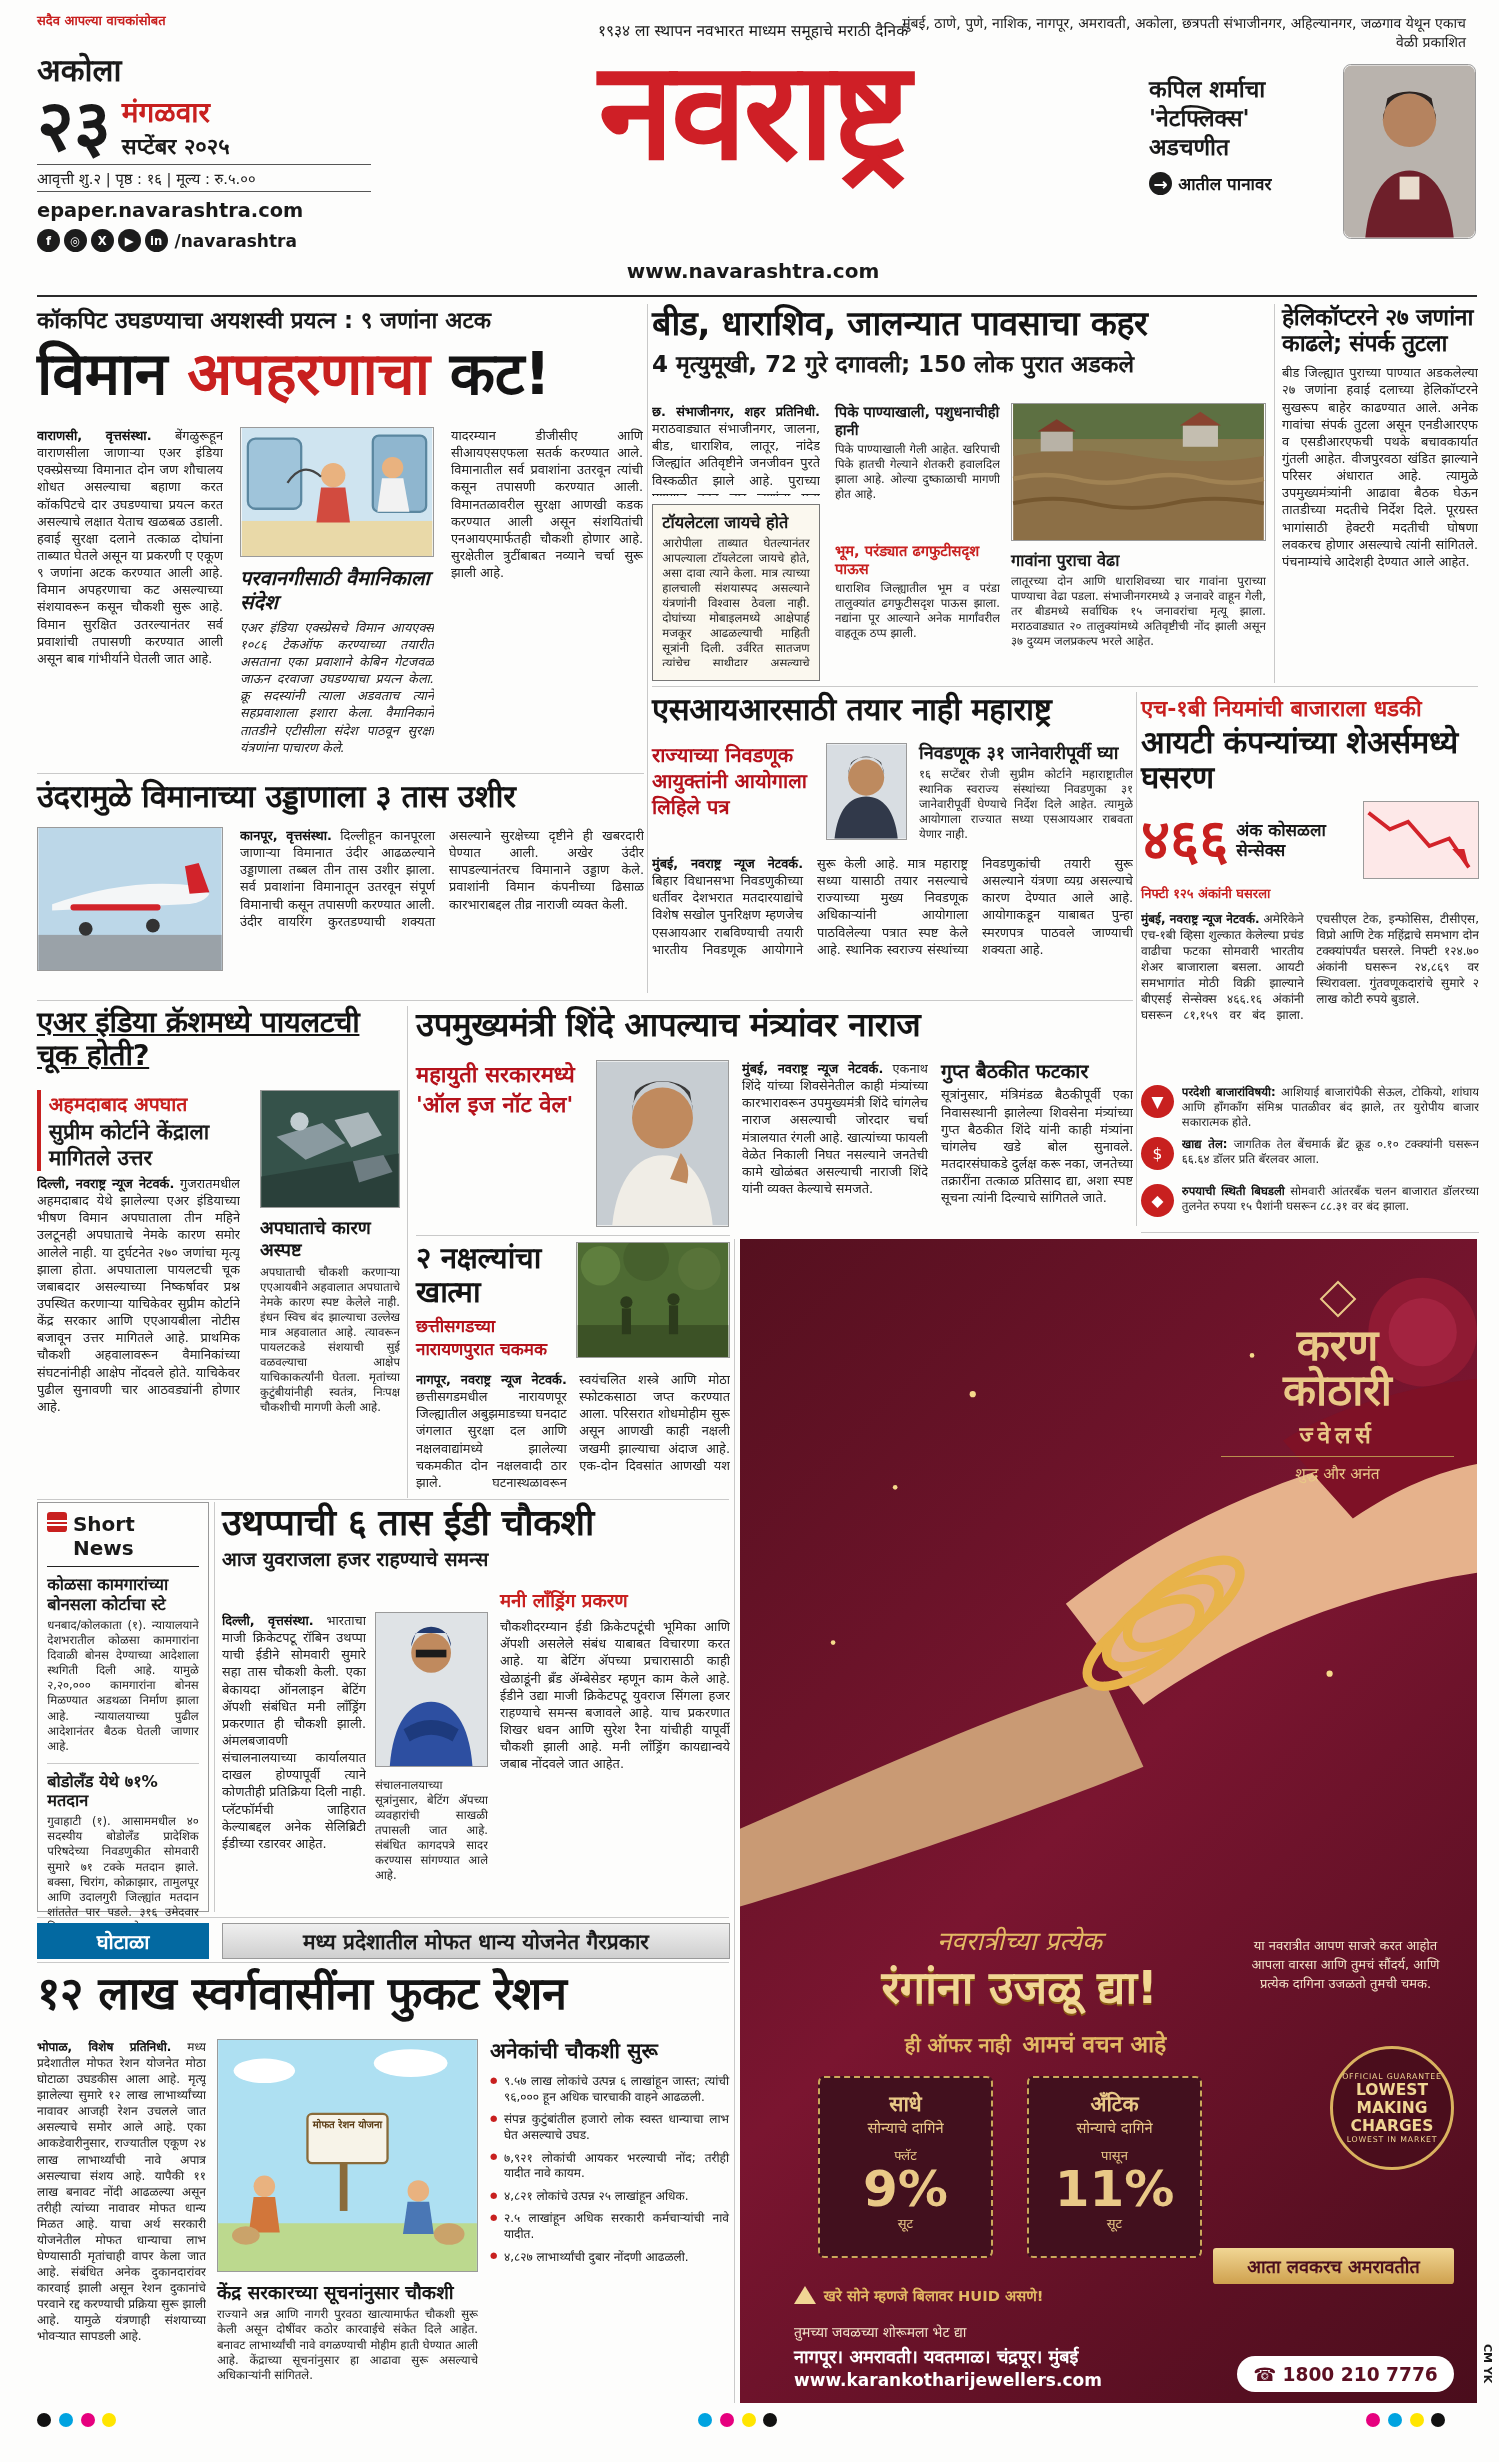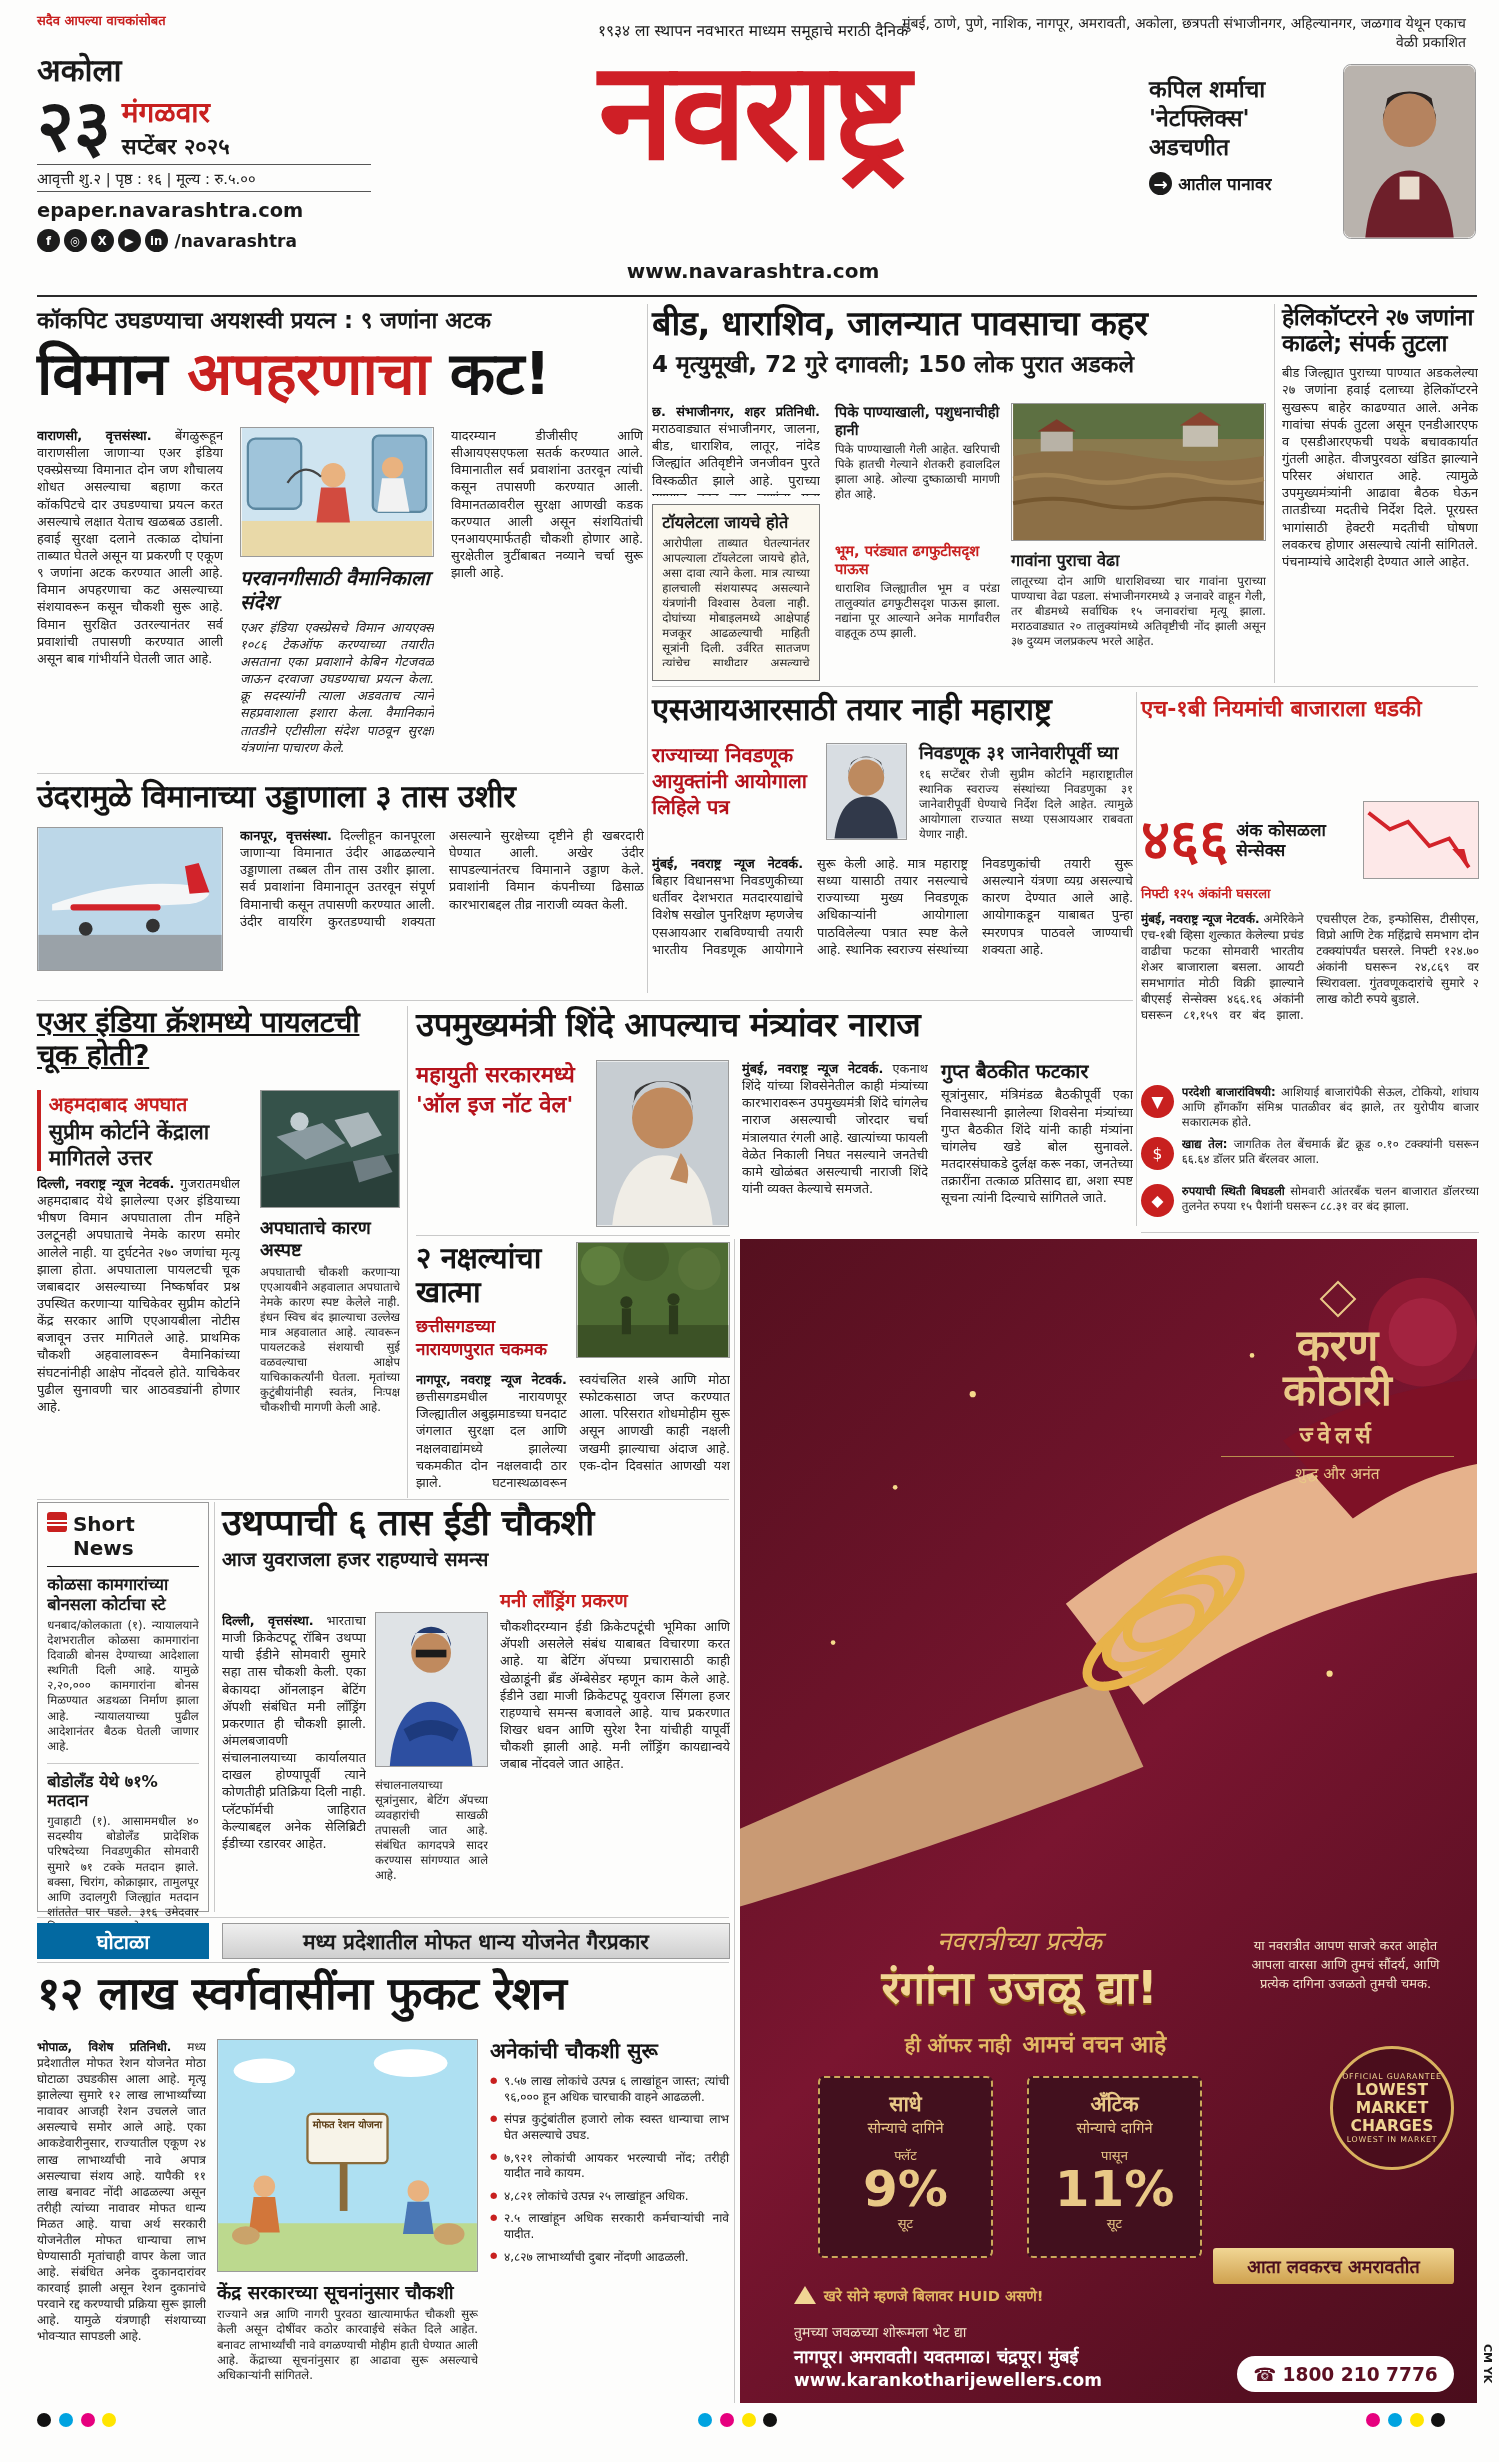--- a/index.html
+++ b/index.html
@@ -221,20 +221,21 @@
       <div class="body-sm" style="height:84px;">१६ सप्टेंबर रोजी सुप्रीम कोर्टाने महाराष्ट्रातील स्थानिक स्वराज्य संस्थांच्या निवडणुका ३१ जानेवारीपूर्वी घेण्याचे निर्देश दिले आहेत. त्यामुळे आयोगाला राज्यात सध्या एसआयआर राबवता येणार नाही.</div>
     </div>
     <div class="abs body-text" style="left:0;top:163px;width:481px;height:130px;column-count:3;column-gap:14px;">
       <span class="dl">मुंबई, नवराष्ट्र न्यूज नेटवर्क.</span>
       <span>बिहार विधानसभा निवडणुकीच्या धर्तीवर देशभरात मतदारयाद्यांचे विशेष सखोल पुनरिक्षण म्हणजेच एसआयआर राबविण्याची तयारी भारतीय निवडणूक आयोगाने सुरू केली आहे. मात्र महाराष्ट्र सध्या यासाठी तयार नसल्याचे राज्याच्या मुख्य निवडणूक अधिकाऱ्यांनी आयोगाला पाठविलेल्या पत्रात स्पष्ट केले आहे. स्थानिक स्वराज्य संस्थांच्या निवडणुकांची तयारी सुरू असल्याने यंत्रणा व्यग्र असल्याचे कारण देण्यात आले आहे. आयोगाकडून याबाबत पुन्हा स्मरणपत्र पाठवले जाण्याची शक्यता आहे.</span>
     </div>
   </section>
 
   <section class="abs" style="left:1141px;top:692px;width:338px;height:535px;">
     <div class="kicker red" style="font-size:22px;">एच-१बी नियमांची बाजाराला धडकी</div>
+    <h2 class="hl" style="font-size:31px;margin-top:3.1px;">आयटी कंपन्यांच्या शेअर्समध्ये घसरण</h2>
     <div class="abs" style="left:0;top:109px;width:338px;display:flex;align-items:center;gap:7.8px;">
       <div class="red" style="font-size:56px;font-weight:800;line-height:1;">४६६</div>
       <div style="font-size:17px;font-weight:800;line-height:1.2;">
         <div>अंक कोसळला</div>
         <div>सेन्सेक्स</div>
       </div>
       <span class="img-box" style="width:116px;height:78px;margin-left:auto;">
         <svg viewBox="0 0 150 100">
             <rect width="150" height="100" fill="#fde8e8"></rect>
             <path d="M6,14 L34,36 L58,26 L86,58 L112,48 L138,86" stroke="#d2232a" stroke-width="5" fill="none"></path>
@@ -466,21 +467,21 @@
         <div style="font-size:21px;font-weight:800;">अँटिक</div>
         <div style="font-size:14.7px;">सोन्याचे दागिने</div>
         <div style="font-size:13px;margin-top:9.3px;">पासून</div>
         <div style="font-size:50px;font-weight:800;line-height:1;">11%</div>
         <div style="font-size:13px;">सूट</div>
       </div>
     </div>
     <div class="abs" style="left:590px;top:807px;width:124px;height:124px;border:3.1px solid #d9b25f;border-radius:50%;display:flex;flex-direction:column;align-items:center;justify-content:center;color:#f1d694;text-align:center;background:#4a0d1c;">
       <div style="font-size:7.8px;letter-spacing:0.8px;">OFFICIAL GUARANTEE</div>
       <div style="font-size:15.5px;font-weight:800;">LOWEST</div>
-      <div style="font-size:15.5px;font-weight:800;">MARKET</div>
+      <div style="font-size:15.5px;font-weight:800;">MAKING</div>
       <div style="font-size:15.5px;font-weight:800;">CHARGES</div>
       <div style="font-size:7.8px;letter-spacing:0.8px;">LOWEST IN MARKET</div>
     </div>
     <div class="abs" style="left:54px;top:1046px;display:flex;align-items:center;gap:7.8px;">
       <span style="width:0;height:0;border-left:11px solid transparent;border-right:11px solid transparent;border-bottom:18.6px solid #f1d694;display:inline-block;"></span>
       <span class="gold" style="font-size:14.7px;font-weight:700;">खरे सोने म्हणजे बिलावर HUID असणे!</span>
     </div>
     <div class="abs ribbon" style="left:473px;top:1009px;width:241px;height:36px;">आता लवकरच अमरावतीत</div>
     <div class="abs" style="left:54px;top:1083px;color:#f3e3c8;font-size:14px;">तुमच्या जवळच्या शोरूमला भेट द्या</div>
     <div class="abs" style="left:54px;top:1105px;color:#ffffff;font-size:18px;font-weight:800;">नागपूर। अमरावती। यवतमाळ। चंद्रपूर। मुंबई</div>

